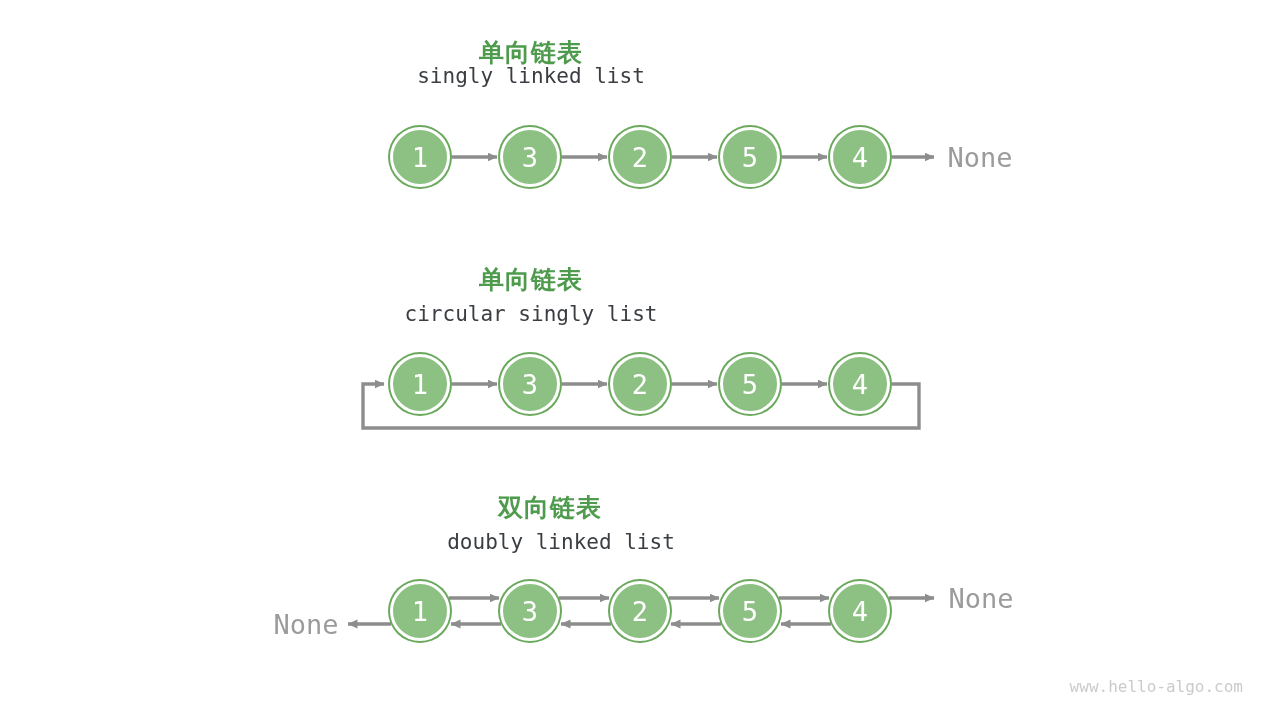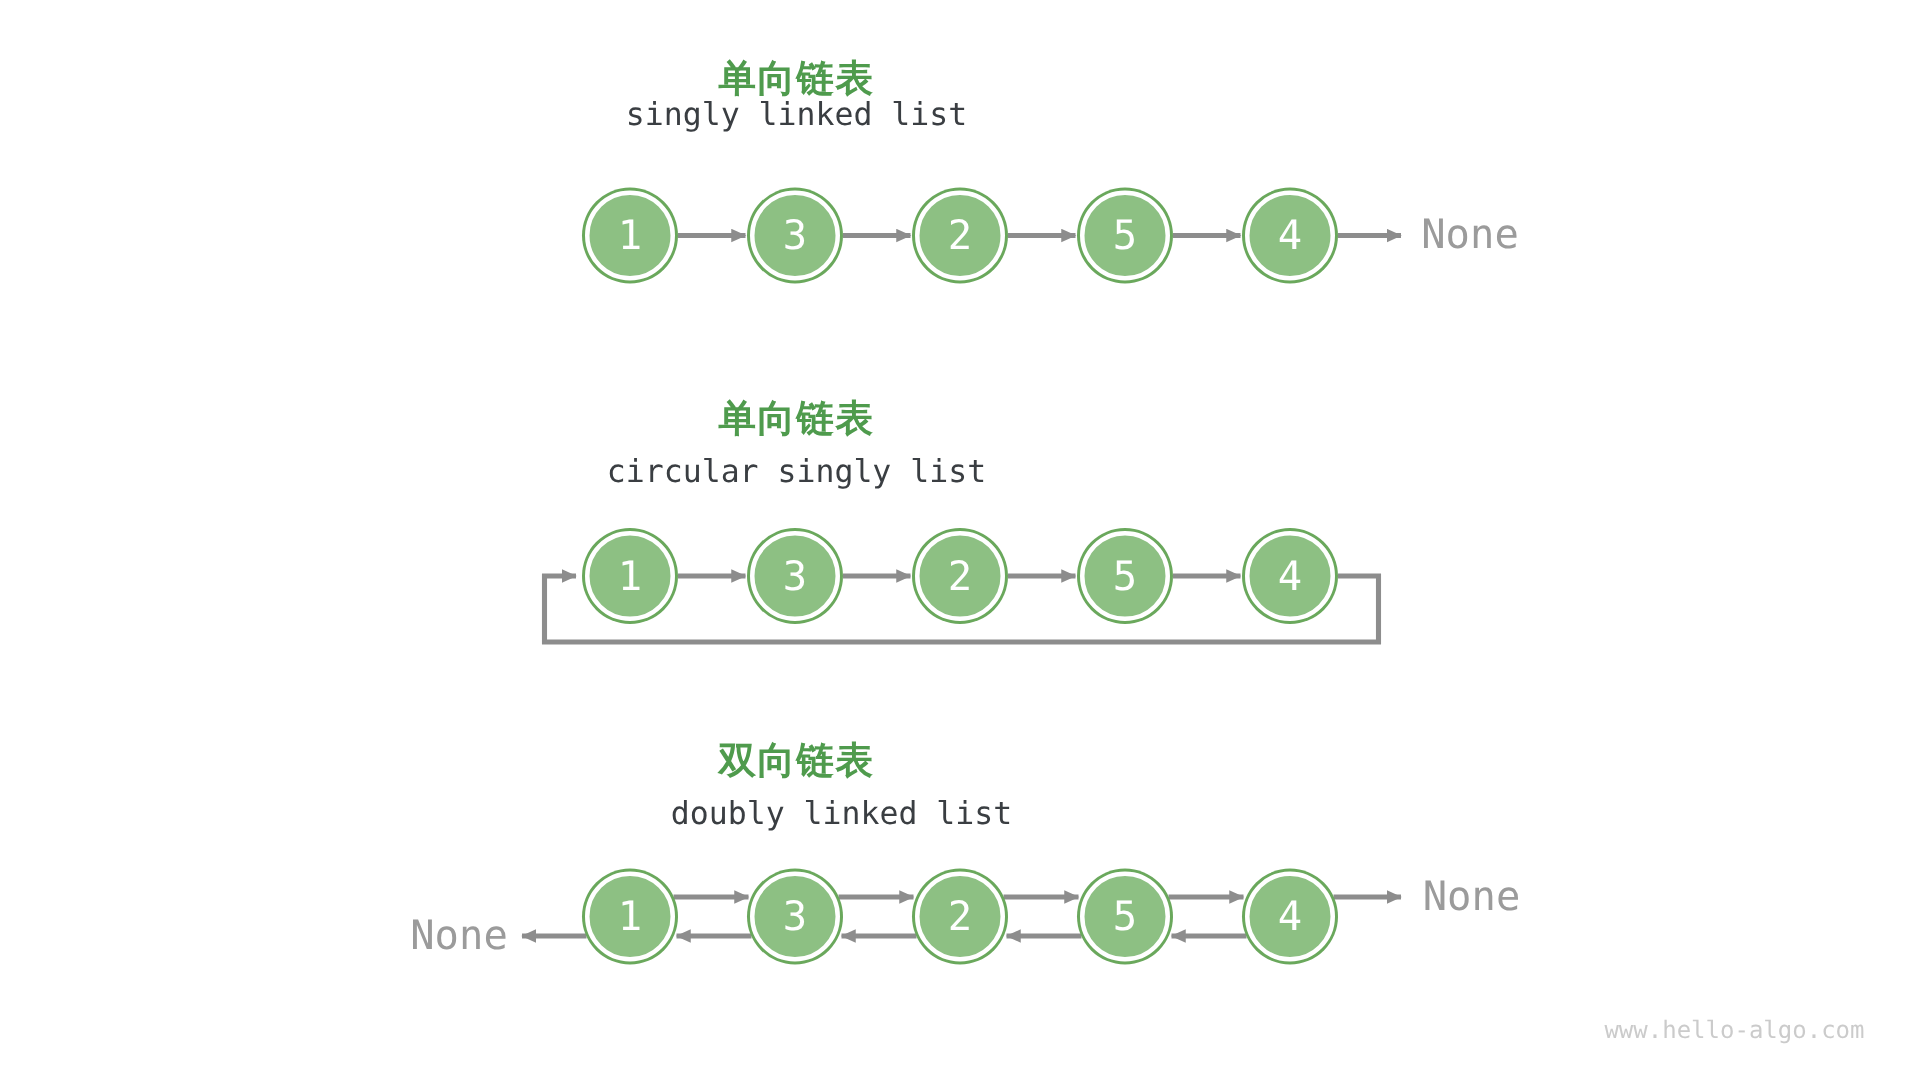--- a/index.html
+++ b/index.html
@@ -158,21 +158,21 @@
     </div>
     <div class="node" style="left:720px; top:354px;">
       <span class="node-value">5</span>
     </div>
     <div class="node" style="left:830px; top:354px;">
       <span class="node-value">4</span>
     </div>
   </div>
 
   <div>
-    <div class="center-abs section-title" style="left:531px; top:507px;text-align:right;">双向链表</div>
+    <div class="center-abs section-title" style="left:550px; top:507px;text-align:right;">双向链表</div>
     <div class="center-abs section-subtitle" style="left:561px; top:542px;">doubly linked list</div>
 
     <div class="node" style="left:390px; top:581px;">
       <span class="node-value">1</span>
     </div>
     <div class="node" style="left:500px; top:581px;">
       <span class="node-value">3</span>
     </div>
     <div class="node" style="left:610px; top:581px;">
       <span class="node-value">2</span>

